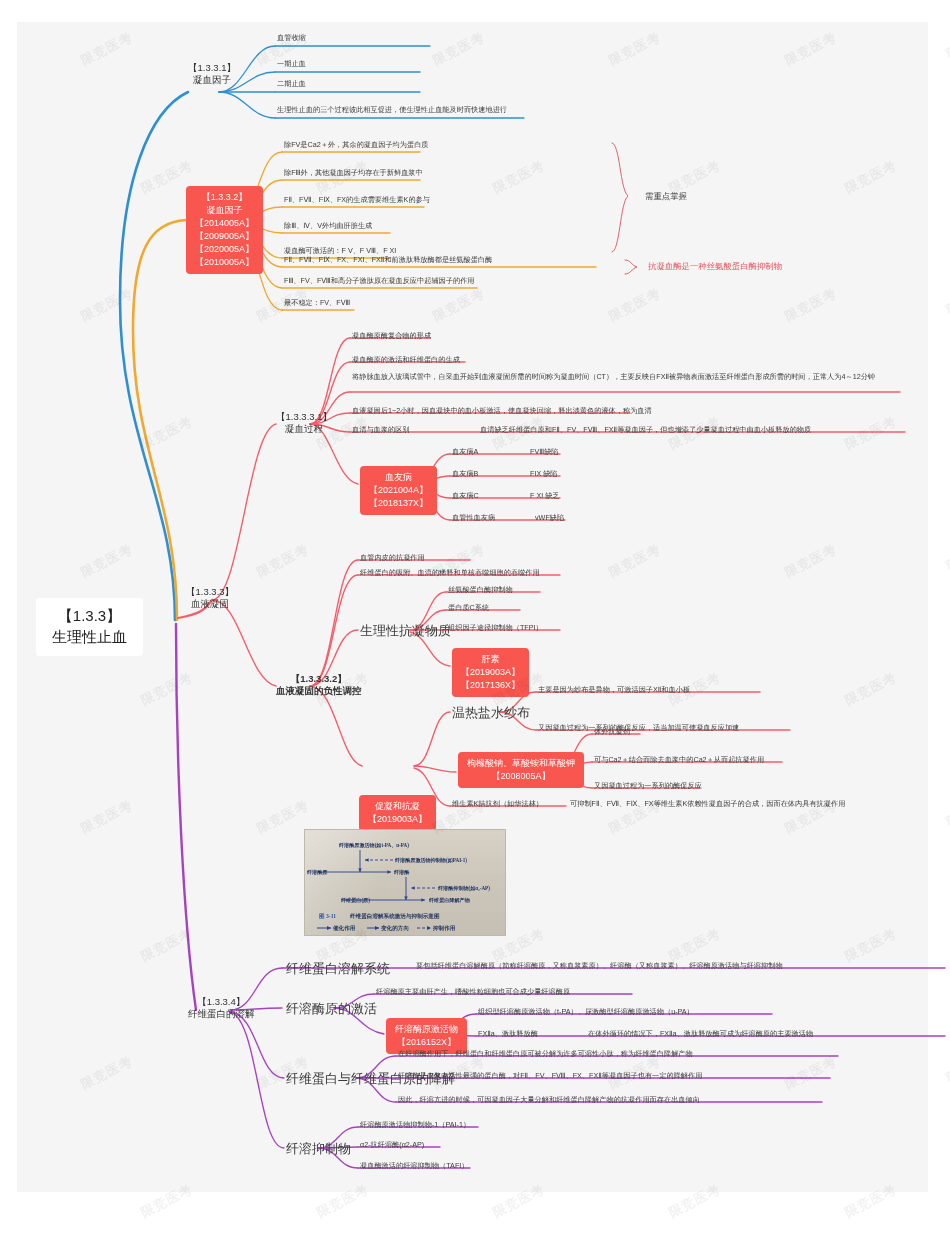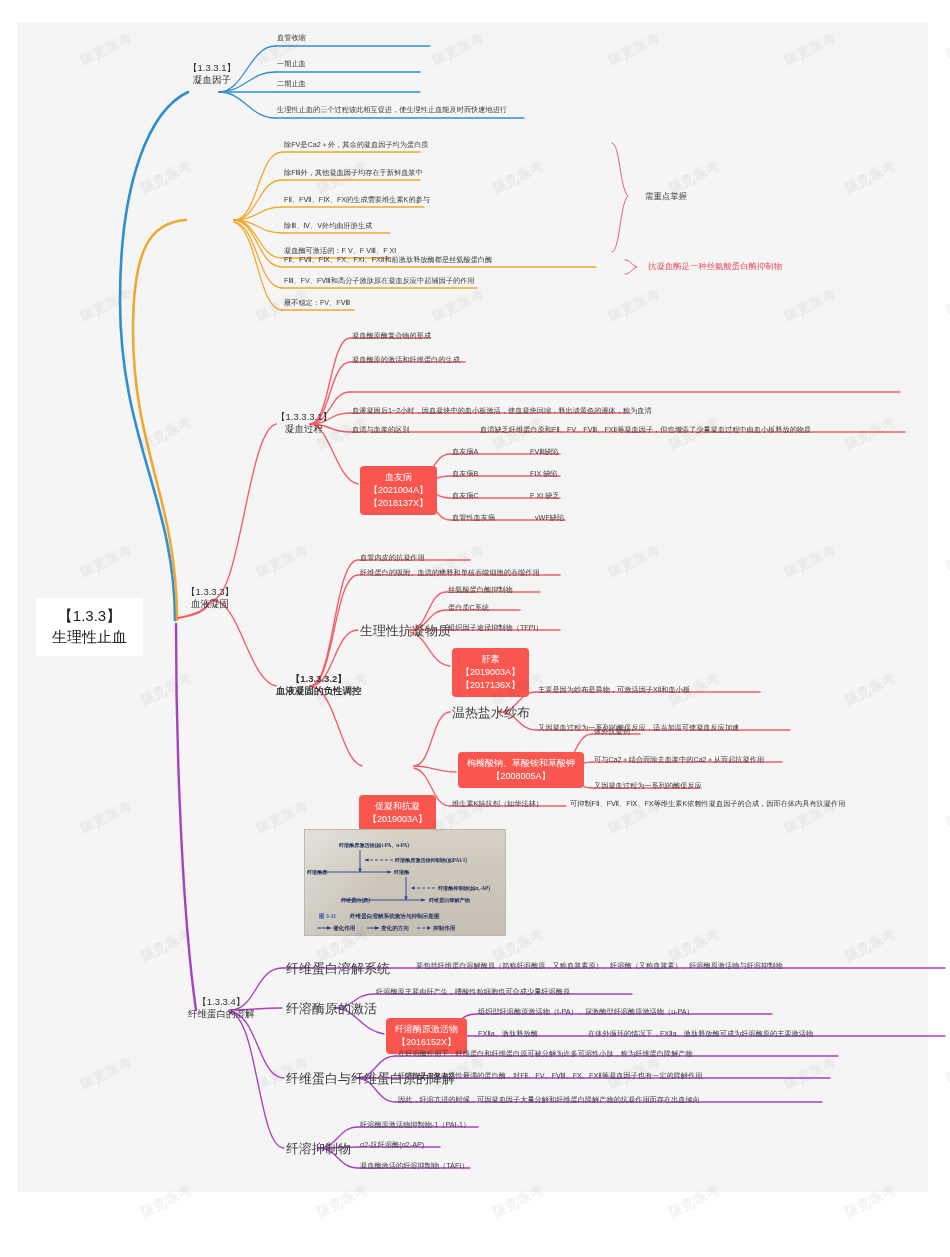--- a/index.html
+++ b/index.html
@@ -247,20 +247,28 @@
 
   <div class="node lvl1" style="left:188px;top:62px;">
     <span class="code">【1.3.3.1】</span>
     <span class="nm">凝血因子</span>
   </div>
   <div class="node leaf" style="left:277px;top:33px;">血管收缩</div>
   <div class="node leaf" style="left:277px;top:59px;">一期止血</div>
   <div class="node leaf" style="left:277px;top:79px;">二期止血</div>
   <div class="node leaf" style="left:277px;top:105px;">生理性止血的三个过程彼此相互促进，使生理性止血能及时而快速地进行</div>
 
+  <div class="node redbox" style="left:186px;top:186px;">
+    <span>【1.3.3.2】</span>
+    <span>凝血因子</span>
+    <span>【2014005A】</span>
+    <span>【2009005A】</span>
+    <span>【2020005A】</span>
+    <span>【2010005A】</span>
+  </div>
   <div class="node leaf" style="left:284px;top:140px;">除FV是Ca2＋外，其余的凝血因子均为蛋白质</div>
   <div class="node leaf" style="left:284px;top:168px;">除FⅢ外，其他凝血因子均存在于新鲜血浆中</div>
   <div class="node leaf" style="left:284px;top:195px;">FⅡ、FⅦ、FⅨ、FX的生成需要维生素K的参与</div>
   <div class="node leaf" style="left:284px;top:221px;">除Ⅲ、Ⅳ、V外均由肝脏生成</div>
   <div class="node leaf" style="left:284px;top:246px;">凝血酶可激活的：F V、F VⅢ、F XI</div>
   <div class="node leaf" style="left:284px;top:255px;">FⅡ、FⅦ、FⅨ、FX、FXI、FXⅡ和前激肽释放酶都是丝氨酸蛋白酶</div>
   <div class="node leaf" style="left:284px;top:276px;">FⅢ、FV、FⅧ和高分子激肽原在凝血反应中起辅因子的作用</div>
   <div class="node leaf" style="left:284px;top:298px;">最不稳定：FV、FⅧ</div>
   <div class="node note" style="left:645px;top:191px;">需重点掌握</div>
   <div class="node note" style="left:648px;top:261px;color:#e05560;">抗凝血酶是一种丝氨酸蛋白酶抑制物</div>
@@ -269,20 +277,21 @@
     <span class="code">【1.3.3.3】</span>
     <span class="nm">血液凝固</span>
   </div>
 
   <div class="node lvl1" style="left:276px;top:411px;">
     <span class="code">【1.3.3.3.1】</span>
     <span class="nm">凝血过程</span>
   </div>
   <div class="node leaf" style="left:352px;top:331px;">凝血酶原酶复合物的形成</div>
   <div class="node leaf" style="left:352px;top:355px;">凝血酶原的激活和纤维蛋白的生成</div>
+  <div class="node leaf wrapme" style="left:352px;top:371px;width:555px;line-height:1.55;">将静脉血放入玻璃试管中，自采血开始到血液凝固所需的时间称为凝血时间（CT），主要反映自FXⅡ被异物表面激活至纤维蛋白形成所需的时间，正常人为4～12分钟</div>
   <div class="node leaf" style="left:352px;top:406px;">血液凝固后1~2小时，因血凝块中的血小板激活，使血凝块回缩，释出淡黄色的液体，称为血清</div>
   <div class="node leaf" style="left:352px;top:425px;">血清与血浆的区别</div>
   <div class="node leaf" style="left:480px;top:425px;">血清缺乏纤维蛋白原和FⅡ、FV、FⅧ、FXⅡ等凝血因子，但也增添了少量凝血过程中由血小板释放的物质</div>
 
   <div class="node redbox" style="left:360px;top:466px;">
     <span>血友病</span>
     <span>【2021004A】</span>
     <span>【2018137X】</span>
   </div>
   <div class="node leaf" style="left:452px;top:447px;">血友病A</div>

